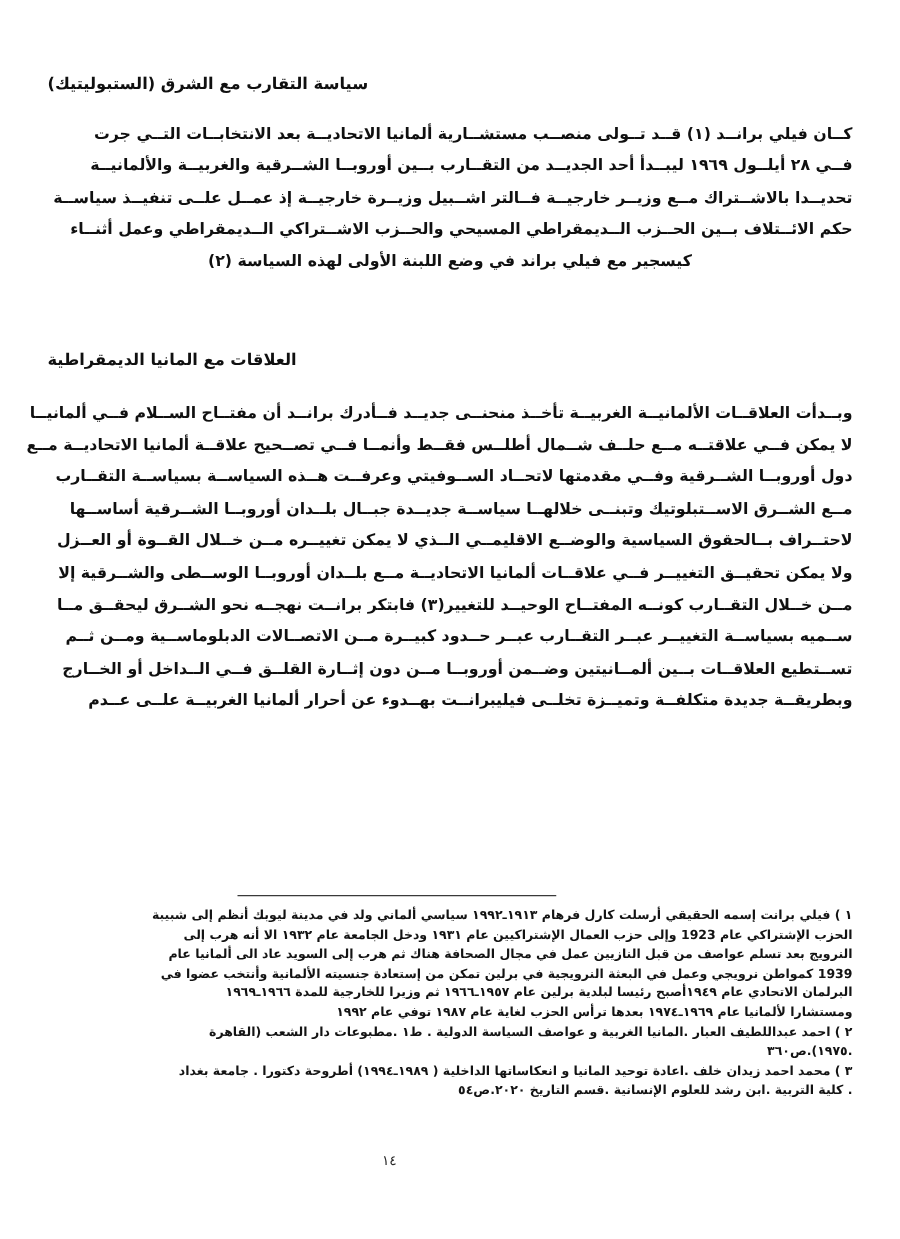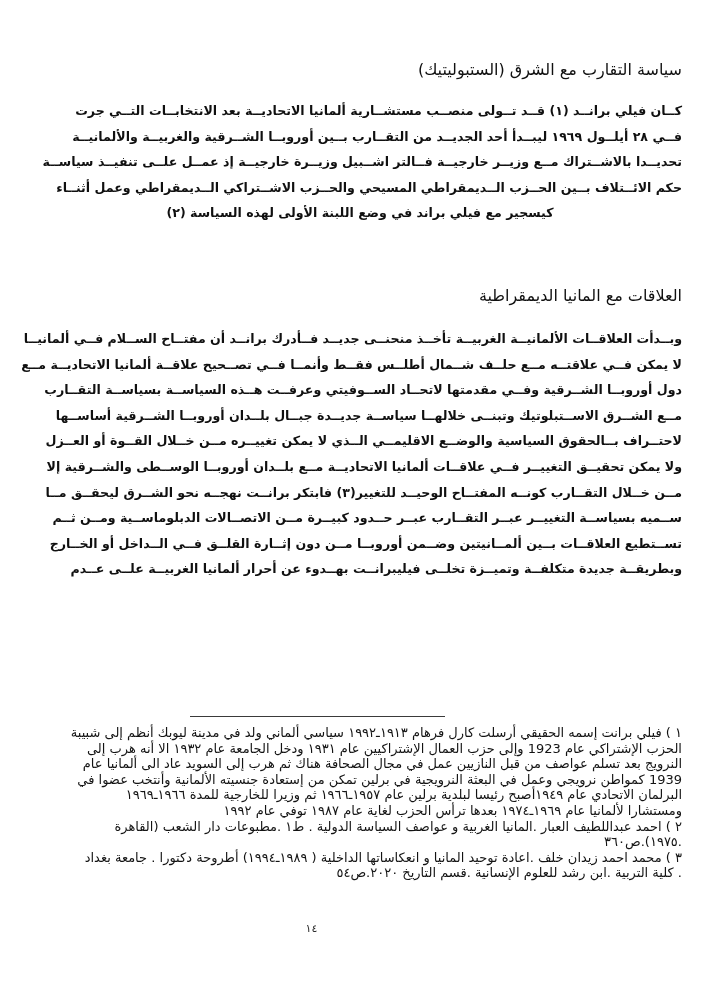--- a/index.html
+++ b/index.html
@@ -26,24 +26,24 @@
   .content {
     position: absolute;
     top: 58px;
     right: 20px;
     left: 20px;
     width: 680px;
     box-sizing: border-box;
     padding: 0 18px;
   }
   .heading {
-    font-size: 16px;
-    font-weight: normal;
+    font-size: 13px;
+    font-weight: bold;
     line-height: 1.5;
-    text-align: right;
+    text-align: left;
     margin: 0 0 12px 0;
     letter-spacing: 0;
   }
   .heading-1 {
     margin-bottom: 16px;
   }
   .heading-2 {
     margin-top: 0;
     margin-bottom: 18px;
   }
@@ -75,22 +75,22 @@
     box-sizing: border-box;
     padding: 0 18px;
   }
   .fn-rule {
     height: 0;
     border-top: 1.6px solid #3a3a3a;
     width: 255px;
     margin: 0 237px 8px 0;
   }
   .footnote {
-    font-size: 13px;
-    font-weight: normal;
+    font-size: 10px;
+    font-weight: bold;
     line-height: 15.6px;
     text-align: justify;
     text-align-last: right;
     margin: 0 0 0 0;
     color: #131313;
   }
   .fn-line {
     display: flex;
     justify-content: space-between;
     white-space: nowrap;

